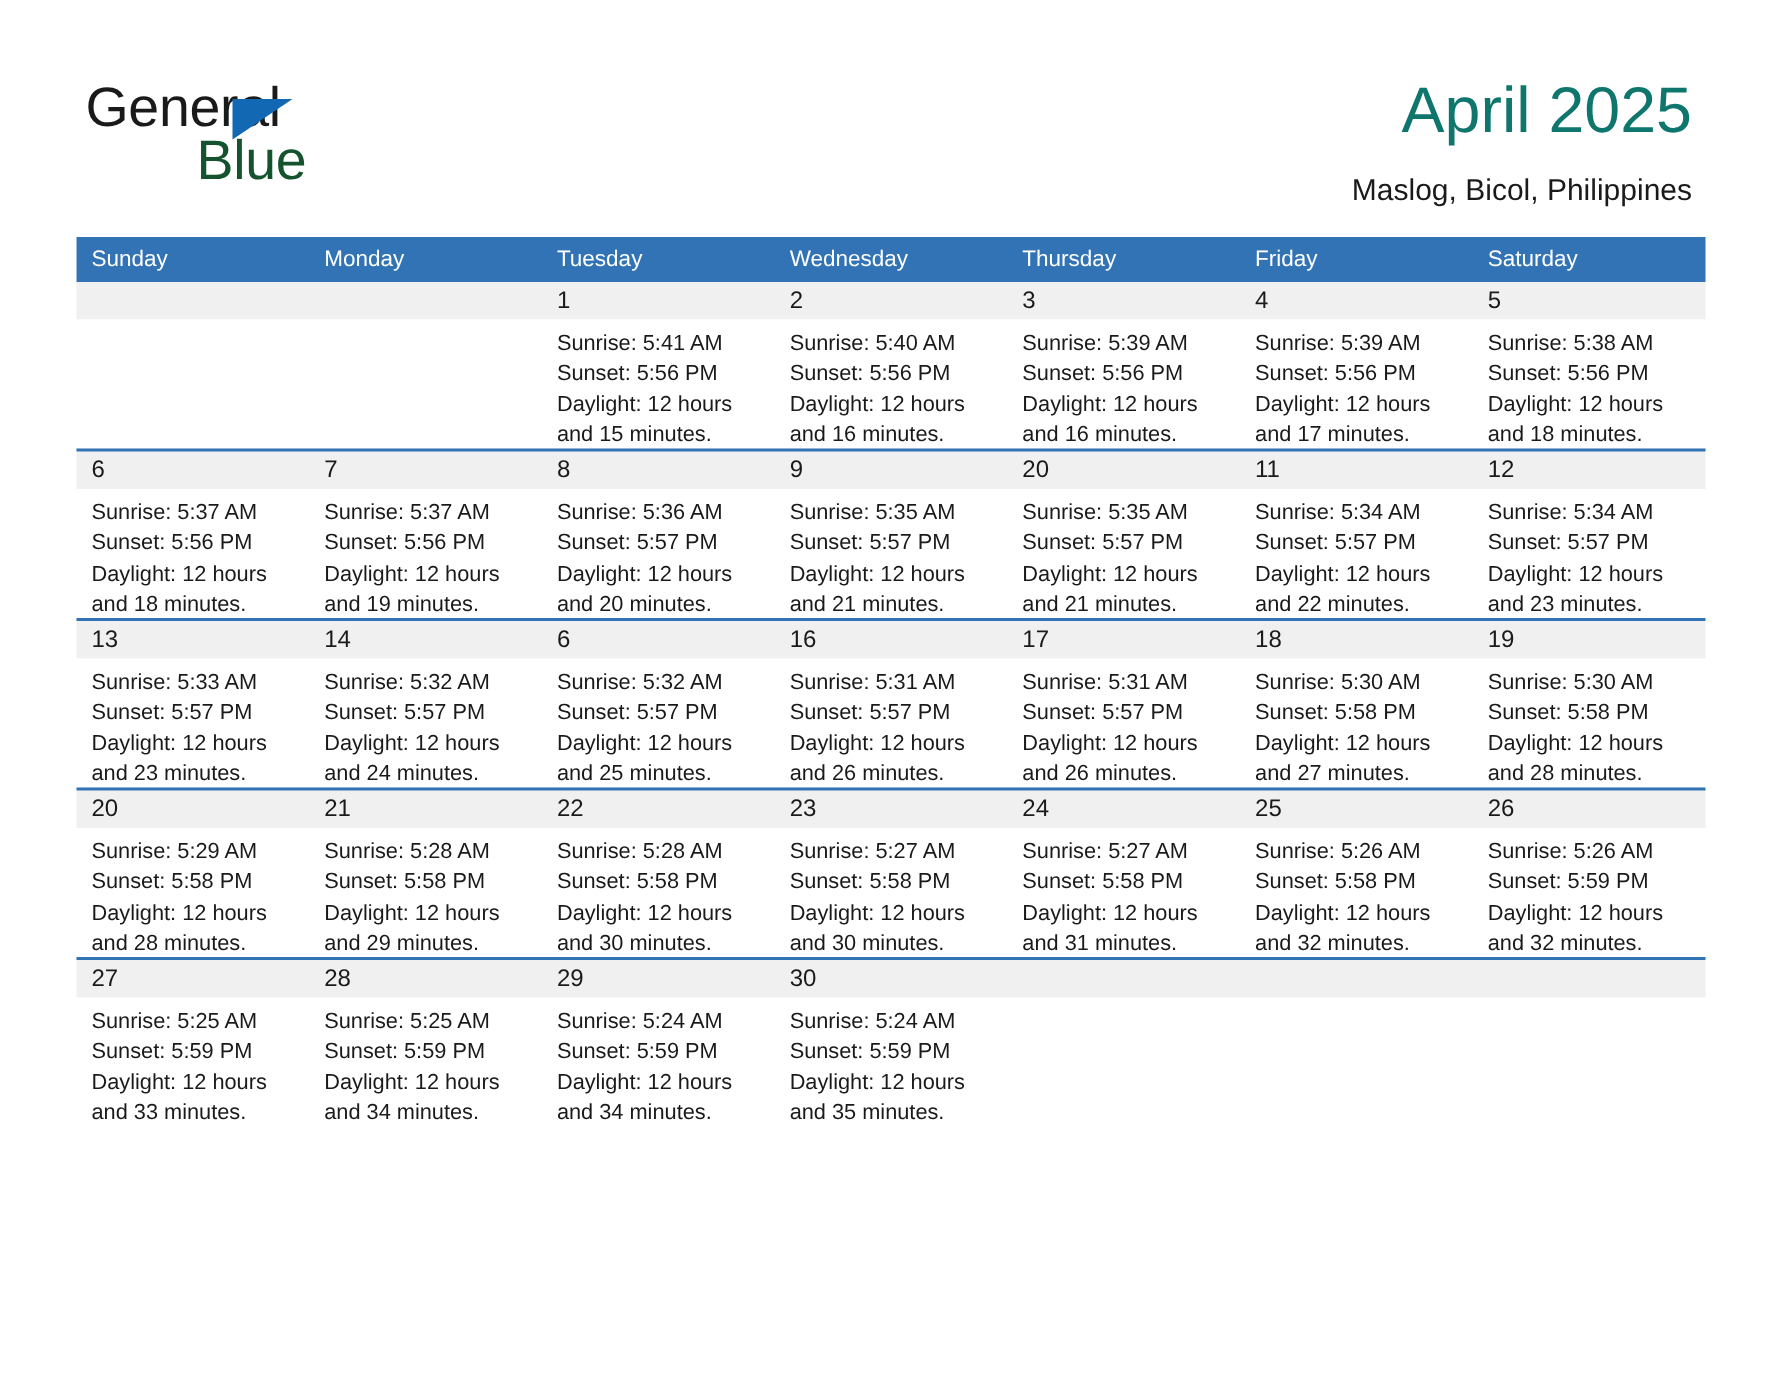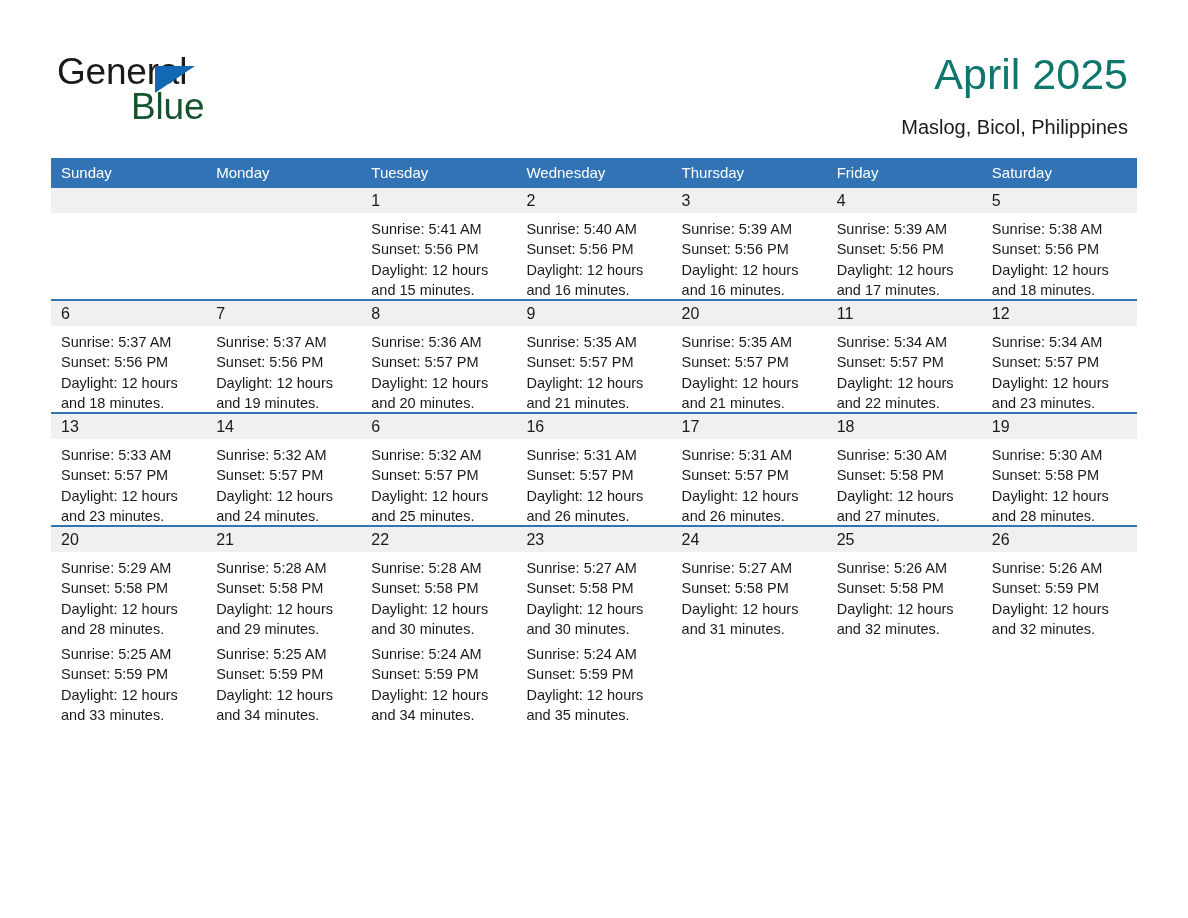--- a/index.html
+++ b/index.html
@@ -396,20 +396,29 @@
             </div>
             <div class="bc">
               <div class="ln">Sunrise: 5:26 AM</div>
               <div class="ln">Sunset: 5:59 PM</div>
               <div class="ln">Daylight: 12 hours</div>
               <div class="ln">and 32 minutes.</div>
             </div>
           </div>
         </div>
         <div class="week">
+          <div class="daynums">
+            <div class="dn">27</div>
+            <div class="dn">28</div>
+            <div class="dn">29</div>
+            <div class="dn">30</div>
+            <div class="dn"></div>
+            <div class="dn"></div>
+            <div class="dn"></div>
+          </div>
           <div class="bodies">
             <div class="bc">
               <div class="ln">Sunrise: 5:25 AM</div>
               <div class="ln">Sunset: 5:59 PM</div>
               <div class="ln">Daylight: 12 hours</div>
               <div class="ln">and 33 minutes.</div>
             </div>
             <div class="bc">
               <div class="ln">Sunrise: 5:25 AM</div>
               <div class="ln">Sunset: 5:59 PM</div>

